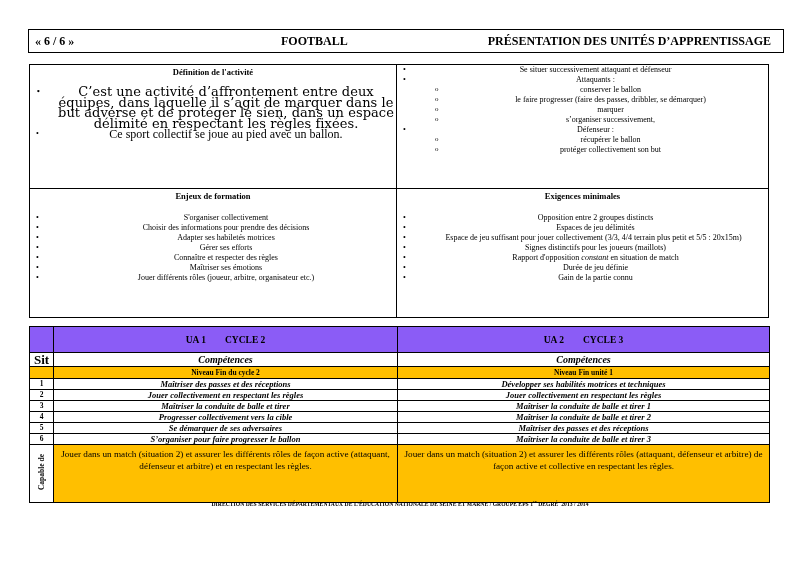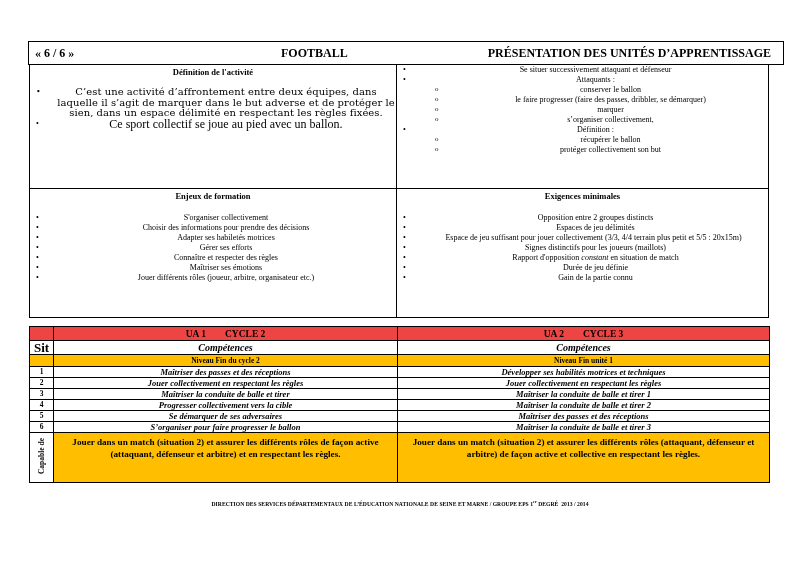--- a/index.html
+++ b/index.html
@@ -1,20 +1,20 @@
 <!DOCTYPE html>
 <html><head>
 <meta charset="utf-8">
 <style>
   * { box-sizing: border-box; margin: 0; padding: 0; }
   html, body { width: 800px; height: 566px; background: #ffffff; overflow: hidden; }
   body { position: relative; font-family: "Liberation Serif", serif; color: #000; }
 
   .header-box {
-    position: absolute; left: 28px; top: 41px; width: 756px; height: 24px;
+    position: absolute; left: 28px; top: 29px; width: 756px; height: 24px;
     border: 1.3px solid #000;
     font-weight: bold; font-size: 12px;
   }
   .header-box span { position: absolute; top: 4px; white-space: nowrap; }
   .hdr-page { left: 6px; }
   .hdr-title { left: 252px; }
   .hdr-sub { right: 12px; }
 
   .top-table {
     position: absolute; left: 29px; top: 64px; width: 740px; height: 254px;
@@ -26,34 +26,34 @@
   .c-bl { left: 0; top: 124px; width: 367px; height: 128px; border-right: 1px solid #000; }
   .c-br { left: 367px; top: 124px; width: 371px; height: 128px; }
 
   .cell-title { text-align: center; font-weight: bold; font-size: 8.5px; margin-top: 2px; }
   ul.bl { list-style: none; font-size: 8px; line-height: 10px; }
   ul.bl > li { position: relative; padding-left: 26px; text-align: center; }
   ul.bl > li::before { content: "•"; position: absolute; left: 6px; top: 0; font-size: 8px; }
   ul.sub { list-style: none; }
   ul.sub > li { position: relative; padding-left: 56px; margin-left: -26px; }
   ul.sub > li::before { content: "o"; position: absolute; left: 38px; top: -1px; font-size: 7px; }
-  .mono { font-family: "DejaVu Serif", serif; font-size: 10px; letter-spacing: 0.05px; line-height: 10.5px; }
+  .mono { font-family: "DejaVu Serif", serif; font-size: 13px; letter-spacing: 0.05px; line-height: 10.5px; }
 
   .bottom-table {
     position: absolute; left: 29px; top: 326px; width: 740px;
     border-collapse: collapse; table-layout: fixed;
     font-size: 8.5px;
   }
   .bottom-table td { border: 1px solid #000; text-align: center; vertical-align: middle; padding: 0 2px; line-height: 10px; height: 11px; }
-  .bottom-table tr.r-yellow td { background: #ef4444; font-weight: bold; font-size: 9.5px; height: 14px; border-top: 1.5px solid #000; }
+  .bottom-table tr.r-yellow td { background: #8b5cf6; font-weight: bold; font-size: 9.5px; height: 26px; border-top: 1.5px solid #000; }
   .bottom-table tr.r-orange td { background: #ffbf00; font-weight: bold; font-size: 7.5px; height: 12px; }
   .bottom-table td.it { font-style: italic; font-weight: bold; }
   .bottom-table td.num { font-weight: bold; font-size: 7.5px; }
   .bottom-table tr.r-comp td { height: 14px; font-size: 10px; }
-  .bottom-table tr.r-cap td.cap-text { background: #ffbf00; font-weight: bold; font-size: 9.2px; line-height: 12px; vertical-align: top; padding-top: 3px; height: 50px; }
+  .bottom-table tr.r-cap td.cap-text { background: #ffbf00; font-weight: normal; font-size: 9.2px; line-height: 12px; vertical-align: top; padding-top: 3px; height: 58px; }
   .vert { writing-mode: vertical-rl; transform: rotate(180deg); font-weight: bold; font-size: 7.5px; line-height: 8px; display: inline-block; }
 
   .footer {
     position: absolute; left: 0; top: 499px; width: 800px; text-align: center;
     font-weight: bold; font-size: 5.6px; letter-spacing: 0.05px;
   }
   sup { font-size: 4px; }
 </style>
 </head>
 <body>
@@ -75,25 +75,25 @@
 
   <div class="cell c-tr">
     <ul class="bl">
       <li>Se situer successivement attaquant et défenseur</li>
       <li>
         <span>Attaquants :</span>
         <ul class="sub">
           <li>conserver le ballon</li>
           <li> le faire progresser (faire des passes, dribbler, se démarquer)</li>
           <li>marquer</li>
-          <li>s’organiser collectivement,</li>
+          <li>s’organiser successivement,</li>
         </ul>
       </li>
       <li>
-        <span>Définition :</span>
+        <span>Défenseur :</span>
         <ul class="sub">
           <li>récupérer le ballon</li>
           <li>protéger collectivement son but</li>
         </ul>
       </li>
     </ul>
   </div>
 
   <div class="cell c-bl">
     <div class="cell-title">Enjeux de formation</div>

